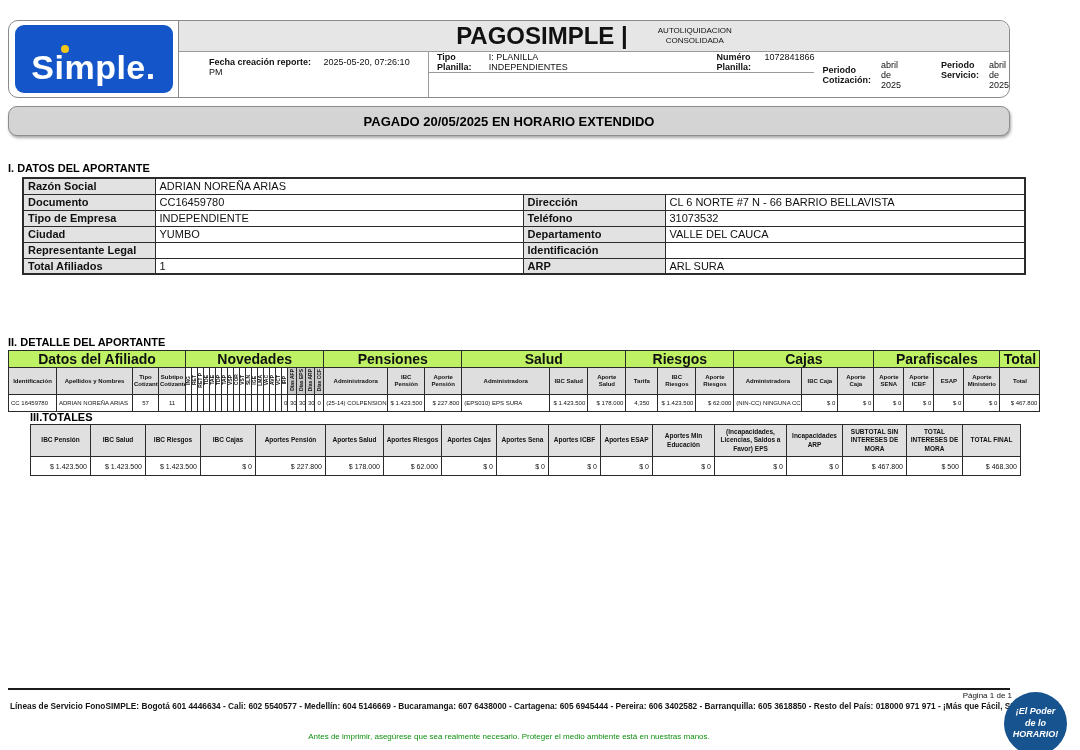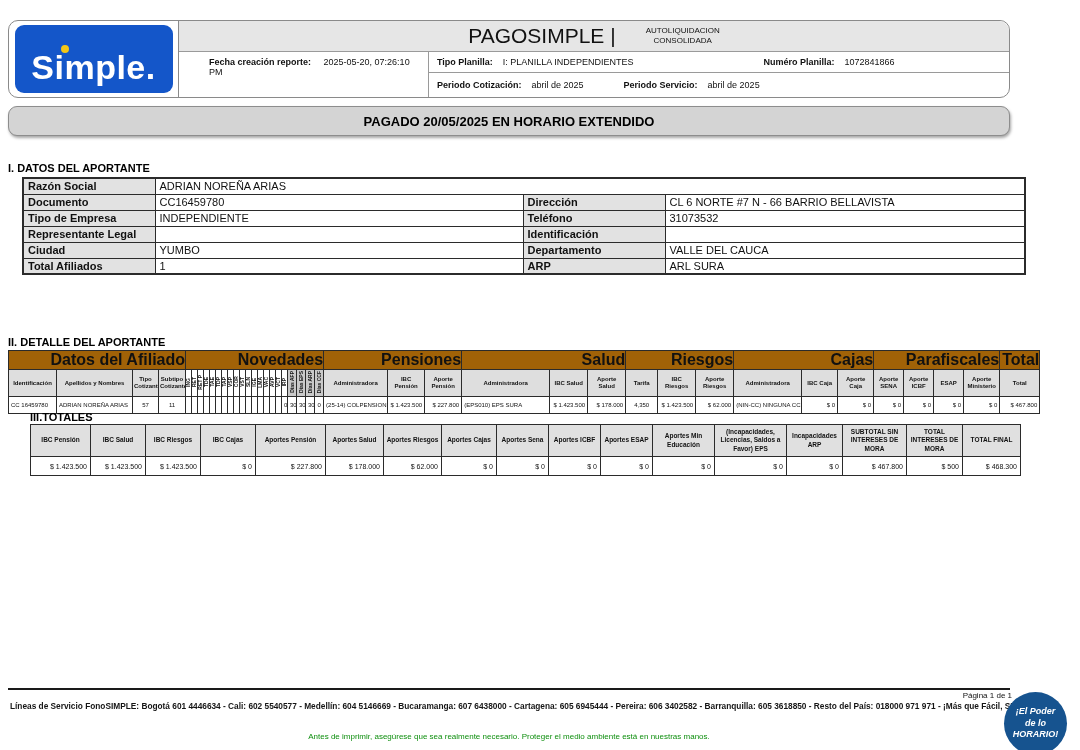--- a/index.html
+++ b/index.html
@@ -12,25 +12,25 @@
   .hdr-logo-cell { width: 170px; border-right: 1px solid #8a8a8a; display: flex;
                    align-items: center; justify-content: center; border-radius: 10px 0 0 10px; }
   .logo-box { position: relative; width: 158px; height: 68px; background: #1456c9;
               border-radius: 9px; display: flex; align-items: center; justify-content: center; }
   .logo-text { color: #fff; font-weight: bold; font-size: 34px; letter-spacing: 0.5px; margin-top: 16px; }
   .logo-dot { position: absolute; width: 8px; height: 8px; border-radius: 50%; background: #f3c716;
               left: 46px; top: 20px; }
   .hdr-right { flex: 1; display: flex; flex-direction: column; min-width: 0; }
   .hdr-band { height: 31px; background: #e6e6e6; border-bottom: 1px solid #9a9a9a;
               border-radius: 0 10px 0 0; display: flex; align-items: center; justify-content: center; gap: 30px; }
-  .hdr-title { font-size: 21px; font-weight: normal; }
+  .hdr-title { font-size: 24px; font-weight: bold; }
   .hdr-sub { font-size: 8px; text-align: center; line-height: 1.25; }
   .hdr-meta { flex: 1; display: flex; min-height: 0; }
   .meta-left { width: 226px; border-right: 1px solid #9a9a9a; padding: 5px 6px; font-size: 9px; margin-left: 24px; }
-  .meta-right { flex: 1; display: flex; flex-direction: column; }
+  .meta-right { flex: 1; display: flex; flex-direction: row; }
   .meta-rowA { height: 21px; border-bottom: 1px solid #9a9a9a; display: flex; align-items: center; font-size: 9px; }
   .meta-rowB { flex: 1; display: flex; align-items: center; font-size: 9px; }
   .mlabel { font-weight: bold; }
   .mval { margin-left: 10px; }
   .pad8 { padding-left: 8px; }
   .num-group { margin-left: 130px; display: flex; }
   .serv-group { margin-left: 40px; display: flex; }
 
   
   .banner { position: absolute; left: 8px; top: 106px; width: 1002px; height: 30px;
@@ -45,21 +45,21 @@
   
   .t1 { position: absolute; left: 22px; top: 177px; width: 1002px; border-collapse: collapse;
         table-layout: fixed; font-size: 11px; border: 2px solid #2b2b2b; }
   .t1 td { border: 1px solid #2b2b2b; height: 16px; padding: 0 4px; overflow: hidden; white-space: nowrap; }
   .t1 .lbl { background: #e2e2e2; font-weight: bold; }
 
   
   .t2 { position: absolute; left: 8px; top: 350px; width: 1031px; border-collapse: collapse;
         table-layout: fixed; border: 1.5px solid #222; }
   .t2 th, .t2 td { border: 1px solid #2b2b2b; overflow: hidden; }
-  .t2 .grp { font-size: 16px; font-weight: bold; background: #a16207; text-align: right; height: 14px; padding: 0; }
+  .t2 .grp { font-size: 14px; font-weight: bold; background: #bef264; text-align: center; height: 14px; padding: 0; }
   .t2 .ch { background: #dedede; font-size: 6px; font-weight: bold; height: 27px;
             text-align: center; line-height: 1.15; padding: 1px; vertical-align: middle; }
   .t2 .chw { background: #fff; }
   .t2 .dias-h { background: #c9c9c9; }
   .t2 th.vcell { padding: 0; vertical-align: middle; text-align: center; }
   .t2 .vert { display: inline-block; writing-mode: vertical-rl; transform: rotate(180deg);
               font-size: 5px; font-weight: bold; line-height: 1; white-space: nowrap; }
   .t2 .d { font-size: 6px; height: 17px; padding: 0 2px; white-space: nowrap; background: #fff; }
   .t2 .center { text-align: center; }
   .money { text-align: right; }
@@ -151,30 +151,30 @@
     <td class="lbl">Dirección</td>
     <td>CL 6 NORTE #7 N - 66 BARRIO BELLAVISTA</td>
   </tr>
   <tr>
     <td class="lbl">Tipo de Empresa</td>
     <td>INDEPENDIENTE</td>
     <td class="lbl">Teléfono</td>
     <td>31073532</td>
   </tr>
   <tr>
+    <td class="lbl">Ciudad</td>
+    <td>YUMBO</td>
+    <td class="lbl">Departamento</td>
+    <td>VALLE DEL CAUCA</td>
+  </tr>
+  <tr>
     <td class="lbl">Representante Legal</td>
     <td></td>
     <td class="lbl">Identificación</td>
     <td></td>
-  </tr>
-  <tr>
-    <td class="lbl">Ciudad</td>
-    <td>YUMBO</td>
-    <td class="lbl">Departamento</td>
-    <td>VALLE DEL CAUCA</td>
   </tr>
   <tr>
     <td class="lbl">Total Afiliados</td>
     <td>1</td>
     <td class="lbl">ARP</td>
     <td>ARL SURA</td>
   </tr>
 </tbody>
   </table>
 

